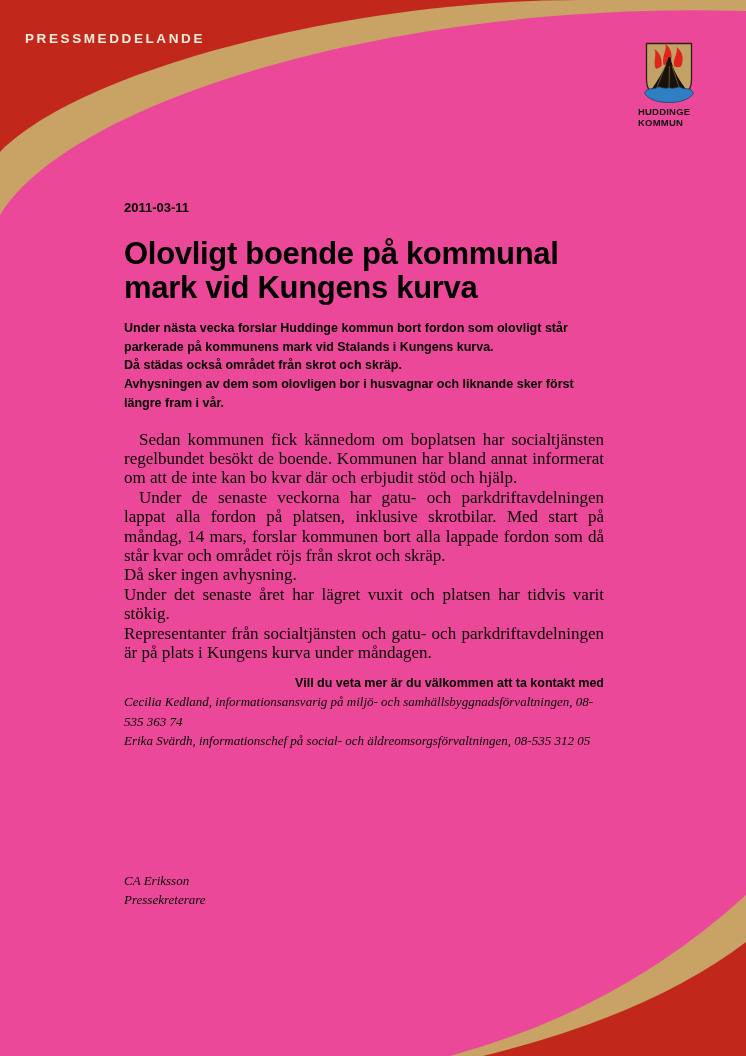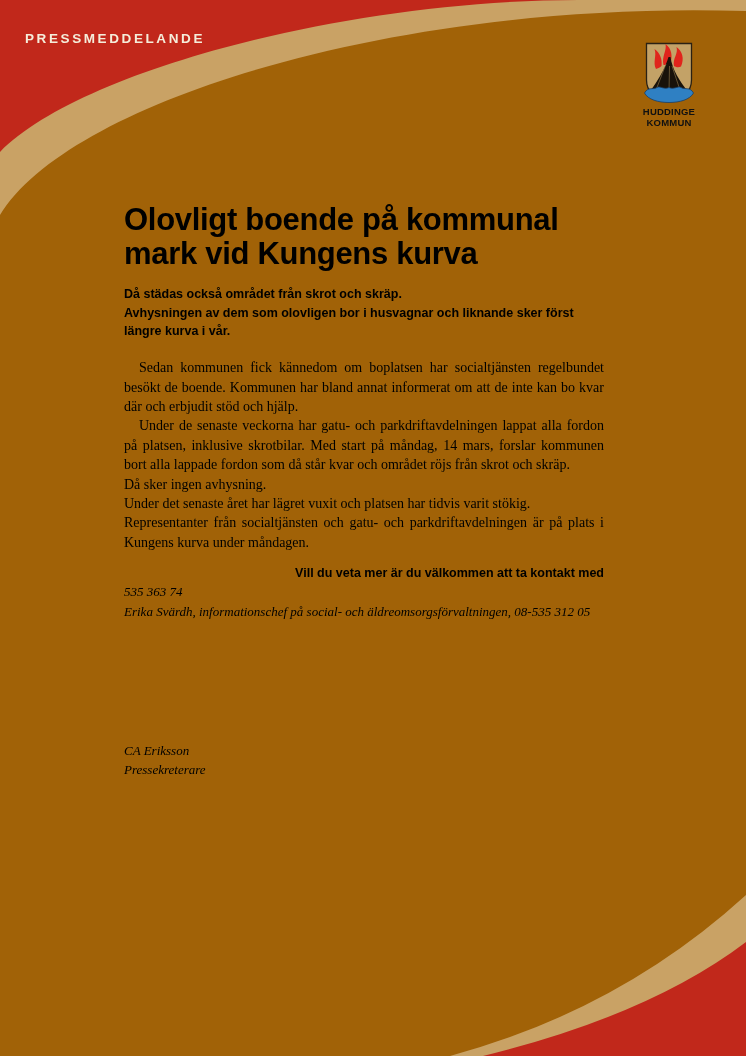--- a/index.html
+++ b/index.html
@@ -1,43 +1,43 @@
 <!DOCTYPE html>
 <html lang="sv"><head>
 <meta charset="utf-8">
 <style>
   html,body { margin:0; padding:0; background:#ffffff; }
   .page {
     position:relative; width:746px; height:1056px;
-    background:#a16207; overflow:hidden;
+    background:#ec4899; overflow:hidden;
     font-family:"Liberation Sans", sans-serif; color:#000;
   }
   .swoosh { position:absolute; left:0; display:block; pointer-events:none; }
   .swoosh.top { top:0; }
   .swoosh.bottom { top:886px; }
 
   .kicker {
     position:absolute; left:25px; top:31px;
     color:#f5edda; font-size:13.5px; font-weight:bold; letter-spacing:2.6px;
     white-space:nowrap;
   }
 
-  .logo { position:absolute; left:638px; top:42px; width:62px; text-align:center; }
+  .logo { position:absolute; left:638px; top:42px; width:62px; text-align:left; }
   .logo svg { display:block; margin:0 auto; }
   .logo-caption { margin-top:3px; font-size:9.5px; font-weight:bold;
     line-height:10.5px; letter-spacing:0.2px; color:#111; }
 
   .content { position:absolute; left:124px; top:200px; width:480px; }
   .date { font-size:13px; font-weight:bold; line-height:16px; }
-  .title { margin-top:3px; font-size:31px; font-weight:bold; line-height:34px; letter-spacing:-0.3px; }
+  .title { margin-top:21px; font-size:31px; font-weight:bold; line-height:34px; letter-spacing:-0.3px; }
   .title .line { white-space:nowrap; }
   .lead { margin-top:14px; font-size:12.5px; font-weight:bold; line-height:18.7px; }
   .lead .line { white-space:nowrap; }
   .bodytext { margin-top:17px; font-family:"Liberation Serif", serif;
-    font-size:14px; line-height:19.4px; text-align:justify; }
+    font-size:17px; line-height:19.4px; text-align:justify; }
   .bodytext p { margin:0; }
   .bodytext p.indent { text-indent:15px; }
   .contact-heading { margin-top:12px; font-size:12.5px; font-weight:bold; line-height:18px;text-align:right; }
   .contact { font-family:"Liberation Serif", serif; font-style:italic;
     font-size:13px; line-height:19.4px; }
   .contact .line { white-space:nowrap; }
   .signature { margin-top:120px; font-family:"Liberation Serif", serif; font-style:italic;
     font-size:13px; line-height:19.4px; }
 </style>
 </head>
@@ -74,43 +74,47 @@
       <path stroke="#1b3f66" stroke-width="0.8" d="M0.5,51 C4,44.5 9,48 13,45.5 C16,43.5 20,48 25,45.5 C30,48 34,43.5 37,45.5 C41,48 46,44.5 49.5,51 C46,57.5 36,60.5 25,60.5 C14,60.5 4,57.5 0.5,51 Z" fill="#2f80c3"></path>
     </svg>
     <div class="logo-caption">
       <div>HUDDINGE</div>
       <div>KOMMUN</div>
     </div>
   </div>
 
   <div class="content">
 
+    <div class="date">2011-03-11</div>
 
     <div class="title">
       <div class="line">Olovligt boende på kommunal</div>
       <div class="line">mark vid Kungens kurva</div>
     </div>
 
     <div class="lead">
+      <div class="line">Under nästa vecka forslar Huddinge kommun bort fordon som olovligt står</div>
+      <div class="line">parkerade på kommunens mark vid Stalands i Kungens kurva.</div>
       <div class="line">Då städas också området från skrot och skräp.</div>
       <div class="line">Avhysningen av dem som olovligen bor i husvagnar och liknande sker först</div>
-      <div class="line">längre kurva i vår.</div>
+      <div class="line">längre fram i vår.</div>
     </div>
 
     <div class="bodytext">
       <p class="indent">Sedan kommunen fick kännedom om boplatsen har socialtjänsten regelbundet besökt de boende. Kommunen har bland annat informerat om att de inte kan bo kvar där och erbjudit stöd och hjälp.</p>
       <p class="indent">Under de senaste veckorna har gatu- och parkdriftavdelningen lappat alla fordon på platsen, inklusive skrotbilar. Med start på måndag, 14 mars, forslar kommunen bort alla lappade fordon som då står kvar och området röjs från skrot och skräp.</p>
       <p>Då sker ingen avhysning.</p>
       <p>Under det senaste året har lägret vuxit och platsen har tidvis varit stökig.</p>
       <p>Representanter från socialtjänsten och gatu- och parkdriftavdelningen är på plats i Kungens kurva under måndagen.</p>
     </div>
 
     <div class="contact-heading">Vill du veta mer är du välkommen att ta kontakt med</div>
 
     <div class="contact">
+      <div class="line">Cecilia Kedland, informationsansvarig på miljö- och samhällsbyggnadsförvaltningen, 08-</div>
       <div class="line">535 363 74</div>
       <div class="line">Erika Svärdh, informationschef på social- och äldreomsorgsförvaltningen, 08-535 312 05</div>
     </div>
 
     <div class="signature">
       <div>CA Eriksson</div>
       <div>Pressekreterare</div>
     </div>
 
   </div>

